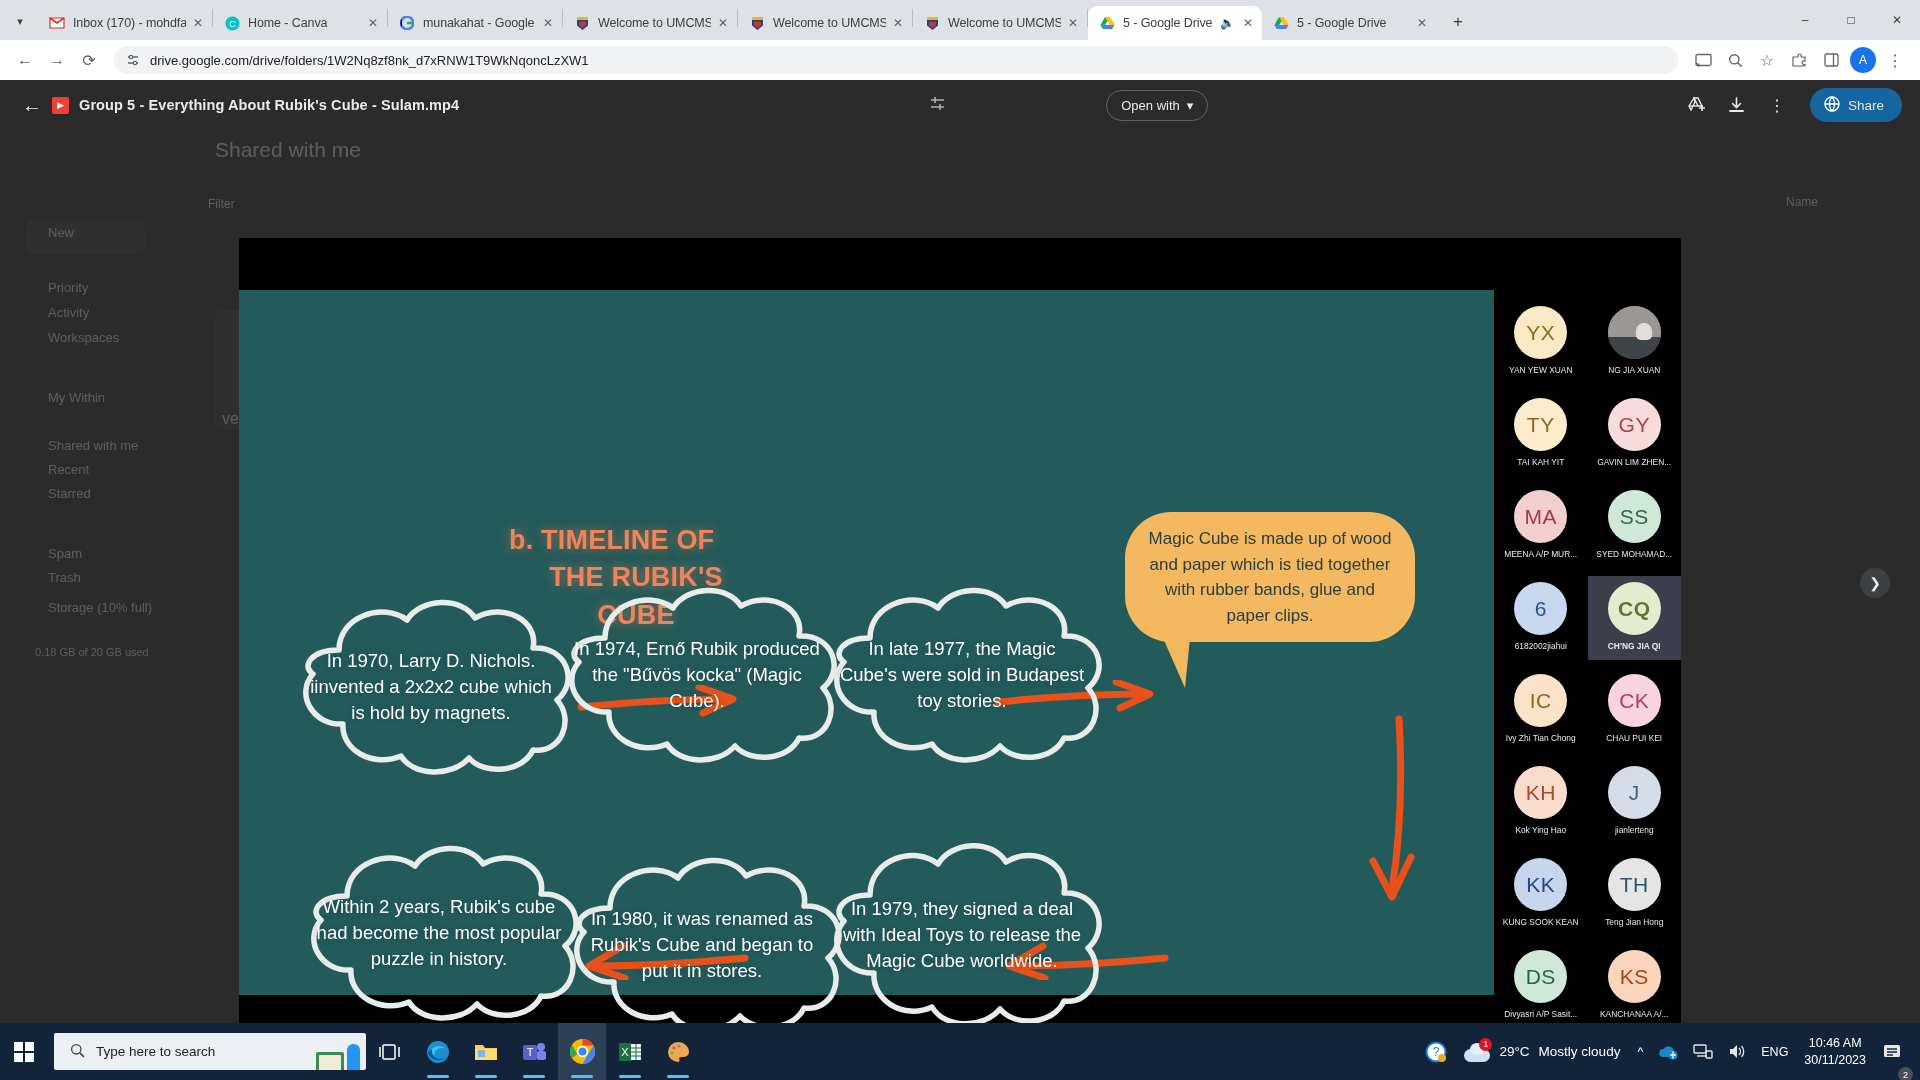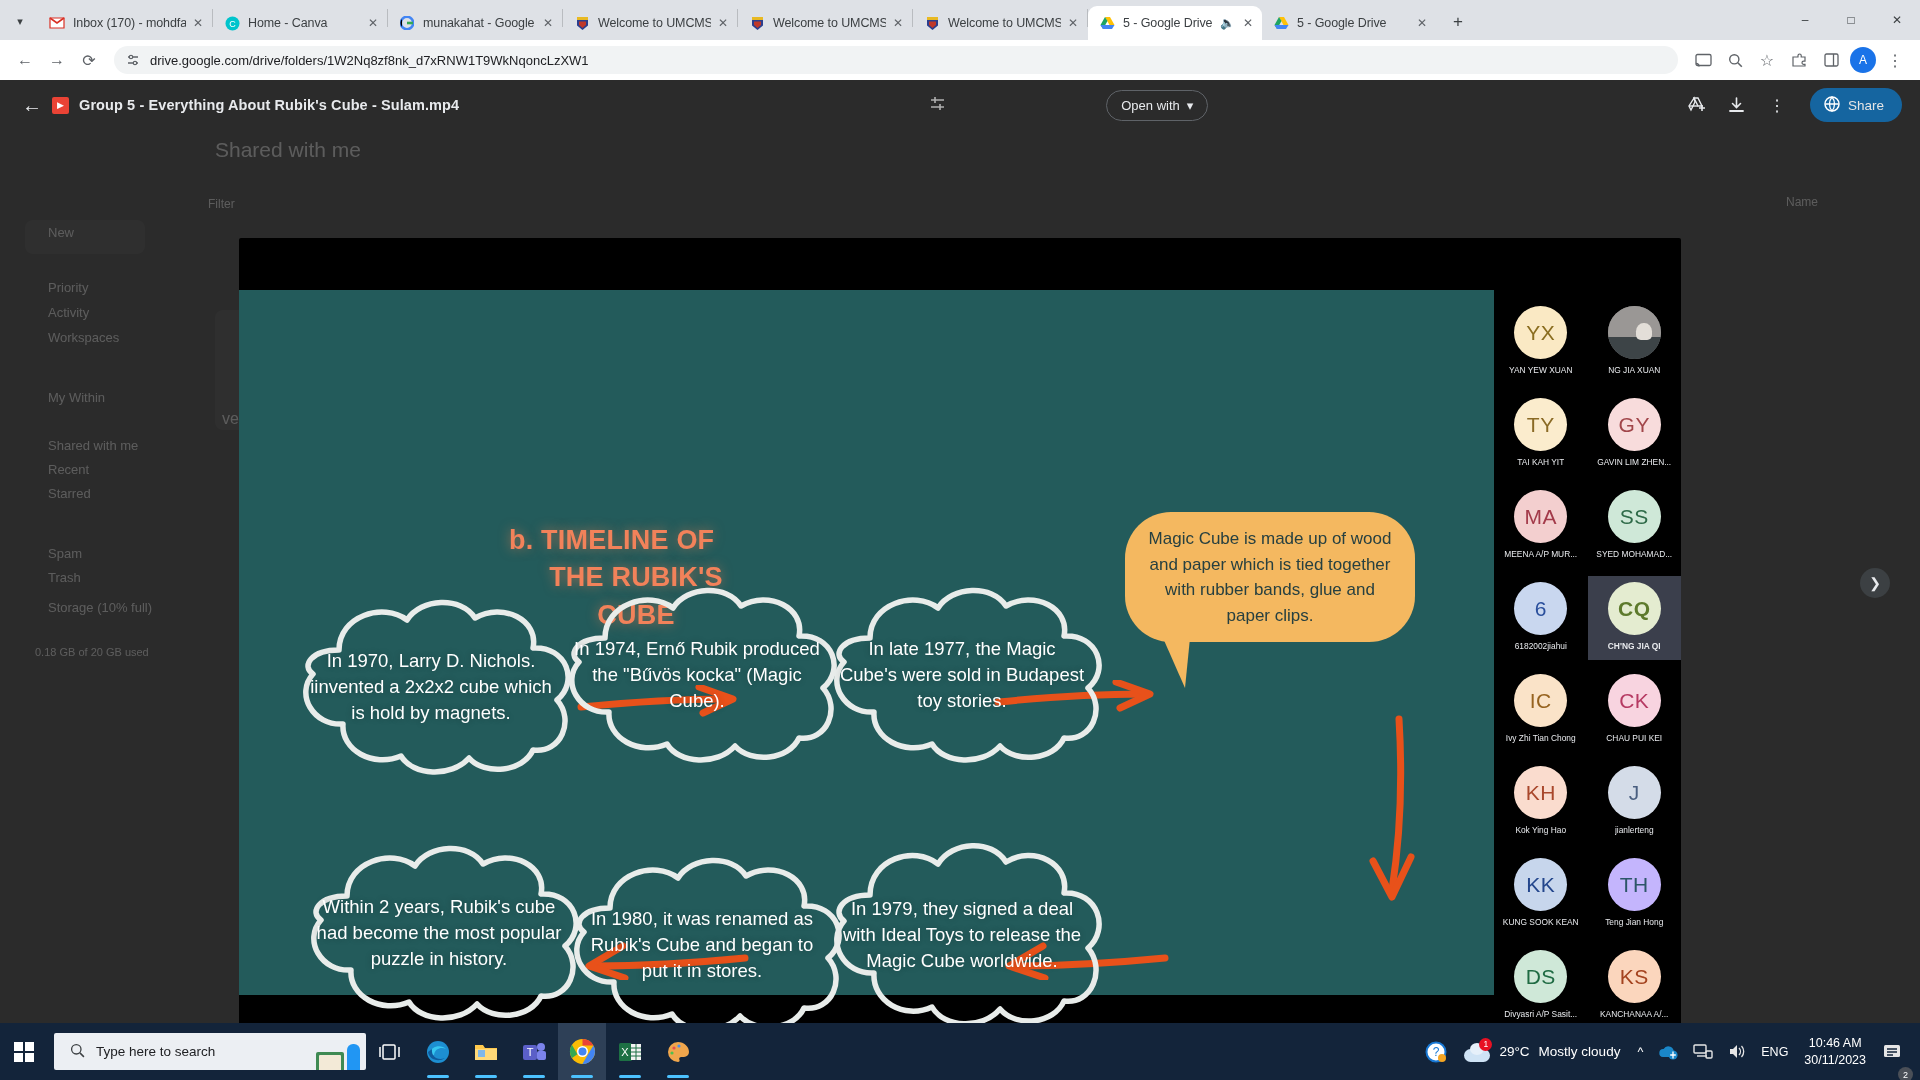--- a/index.html
+++ b/index.html
@@ -570,21 +570,21 @@
               <div class="pname">jianlerteng</div>
             </div>
 
           <div class="pcell">
               <div class="pav" style="background:#c7d6ec;color:#23468c;">
                 <span>KK</span>
               </div>
               <div class="pname">KUNG SOOK KEAN</div>
             </div>
           <div class="pcell">
-              <div class="pav" style="background:#c4b5fd;color:#2d5668;">
+              <div class="pav" style="background:#e5e5e5;color:#2d5668;">
                 <span>TH</span>
               </div>
               <div class="pname">Teng Jian Hong</div>
             </div>
 
           <div class="pcell">
               <div class="pav" style="background:#cfe8d8;color:#1f6b43;">
                 <span>DS</span>
               </div>
               <div class="pname">Divyasri A/P Sasit...</div>

